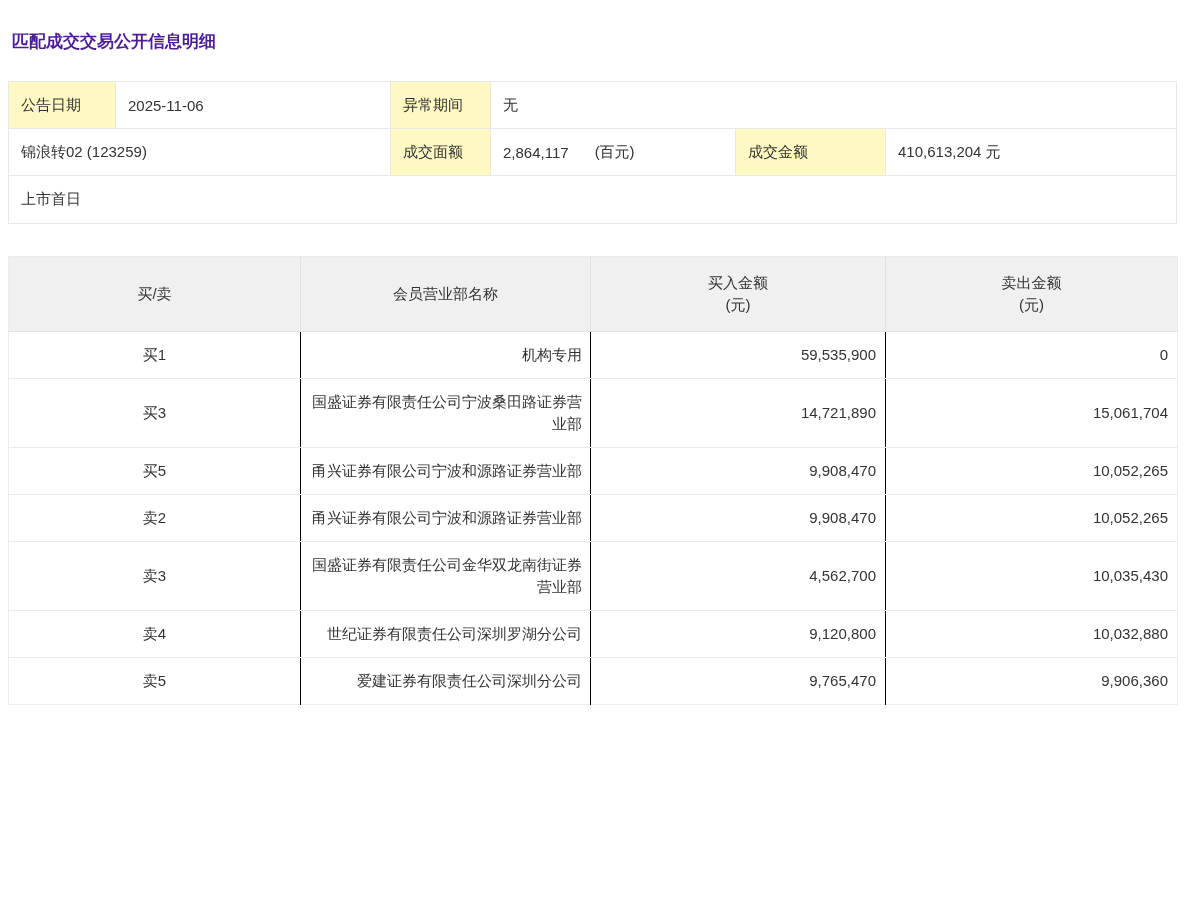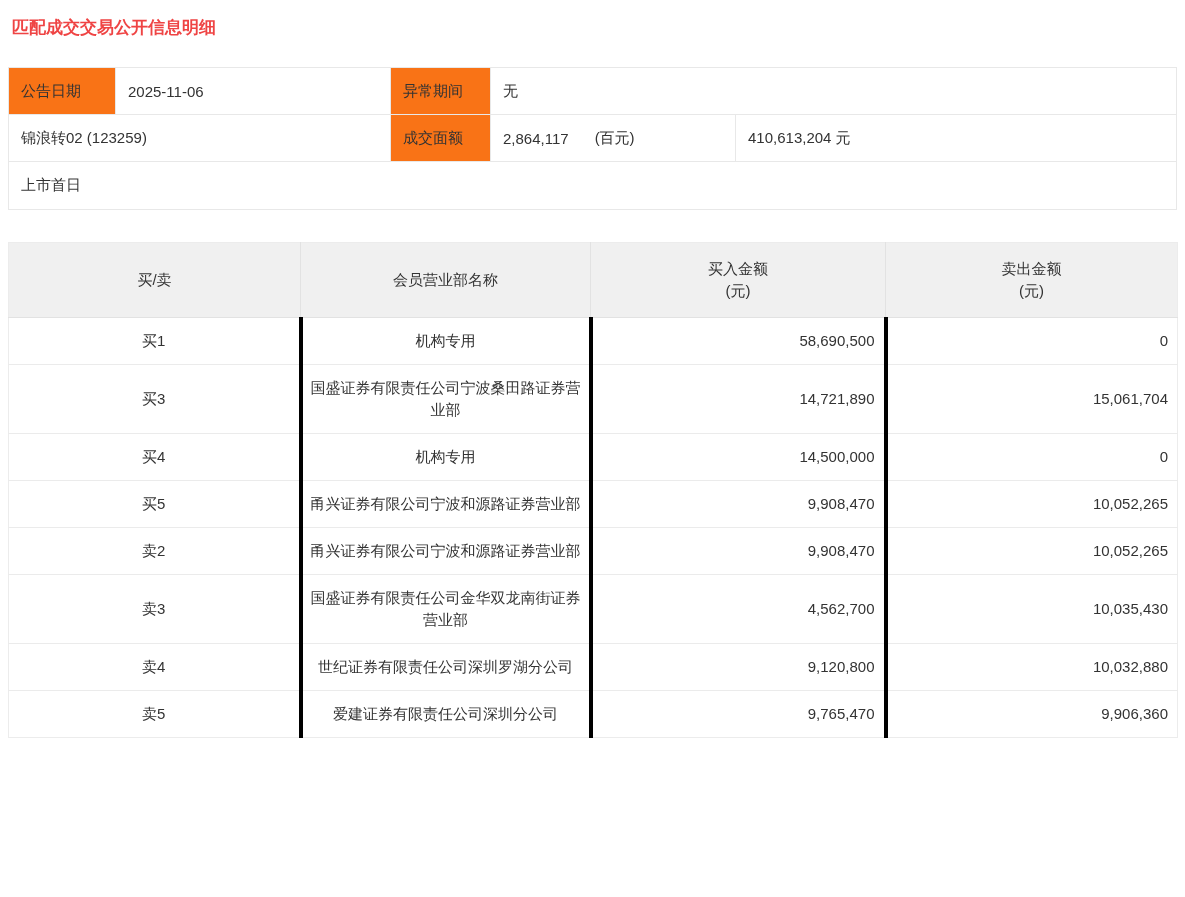--- a/index.html
+++ b/index.html
@@ -7,25 +7,25 @@
     background: #ffffff;
     font-family: "Liberation Sans", "DejaVu Sans", sans-serif;
     color: #333333;
   }
   .page {
     width: 1185px;
     min-height: 897px;
     background: #ffffff;
   }
   .page-title {
-    margin: 16px 0 0 12px;
+    margin: 30px 0 0 12px;
     font-size: 17px;
     line-height: 24px;
     font-weight: bold;
-    color: #ef4444;
+    color: #4c1d95;
   }
 
   
   .info-block {
     margin: 27px 8px 0 8px;
     border: 1px solid #e8e8e8;
     font-size: 15px;
   }
   .info-row {
     display: flex;
@@ -35,21 +35,21 @@
   .info-row:last-child { border-bottom: none; }
   .info-cell {
     display: flex;
     align-items: center;
     padding: 0 12px;
     border-right: 1px solid #e8e8e8;
     overflow: hidden;
     white-space: nowrap;
   }
   .info-cell:last-child { border-right: none; }
-  .info-cell.label { background: #f97316; }
+  .info-cell.label { background: #fef9c3; }
   .w-date-label   { width: 107px; }
   .w-date-value   { width: 275px; text-align: right; }
   .w-abn-label    { width: 100px; }
   .w-security     { width: 382px; }
   .w-face-label   { width: 100px; }
   .w-face-value   { width: 245px; }
   .w-amt-label    { width: 150px; }
   .grow           { flex: 1 1 auto; }
   .unit-gap { margin-left: 26px; }
 
@@ -71,27 +71,27 @@
     text-align: center;
     vertical-align: middle;
     border-right: 1px solid #e2e2e2;
     border-bottom: 1px solid #e2e2e2;
   }
   .data-table th:last-child { border-right: none; }
   .data-table td {
     line-height: 22px;
     padding: 12px 8px;
     vertical-align: middle;
-    border-right: 4px solid #000000;
+    border-right: 1px solid #000000;
     border-bottom: 1px solid #ebebeb;
   }
   .data-table td:last-child { border-right: none; }
   .data-table tr:last-child td { border-bottom: none; }
   .c-side { text-align: center; }
-  .c-name { text-align: center; word-break: break-all; }
+  .c-name { text-align: right; word-break: break-all; }
   .c-num  { text-align: right; padding-right: 9px !important; }
 </style>
 </head>
 <body>
 
 <div class="page">
 
   <h1 class="page-title">匹配成交交易公开信息明细</h1>
 
   <div class="info-block">
@@ -101,20 +101,21 @@
       <div class="info-cell label w-abn-label">异常期间</div>
       <div class="info-cell grow">无</div>
     </div>
     <div class="info-row">
       <div class="info-cell w-security">锦浪转02 (123259)</div>
       <div class="info-cell label w-face-label">成交面额</div>
       <div class="info-cell w-face-value">
         <span>2,864,117</span>
         <span class="unit-gap">(百元)</span>
       </div>
+      <div class="info-cell label w-amt-label">成交金额</div>
       <div class="info-cell grow">410,613,204 元</div>
     </div>
     <div class="info-row">
       <div class="info-cell grow">上市首日</div>
     </div>
   </div>
 
   <table class="data-table">
     <colgroup>
       <col style="width:292px">
@@ -129,34 +130,28 @@
         <th>买入金额
 (元)</th>
         <th>卖出金额
 (元)</th>
       </tr>
     </thead>
     <tbody>
       <tr>
         <td class="c-side">买1</td>
         <td class="c-name">机构专用</td>
-        <td class="c-num">58,690,500</td>
+        <td class="c-num">59,535,900</td>
         <td class="c-num">0</td>
       </tr>
       <tr>
         <td class="c-side">买3</td>
         <td class="c-name">国盛证券有限责任公司宁波桑田路证券营业部</td>
         <td class="c-num">14,721,890</td>
         <td class="c-num">15,061,704</td>
-      </tr>
-      <tr>
-        <td class="c-side">买4</td>
-        <td class="c-name">机构专用</td>
-        <td class="c-num">14,500,000</td>
-        <td class="c-num">0</td>
       </tr>
       <tr>
         <td class="c-side">买5</td>
         <td class="c-name">甬兴证券有限公司宁波和源路证券营业部</td>
         <td class="c-num">9,908,470</td>
         <td class="c-num">10,052,265</td>
       </tr>
       <tr>
         <td class="c-side">卖2</td>
         <td class="c-name">甬兴证券有限公司宁波和源路证券营业部</td>

